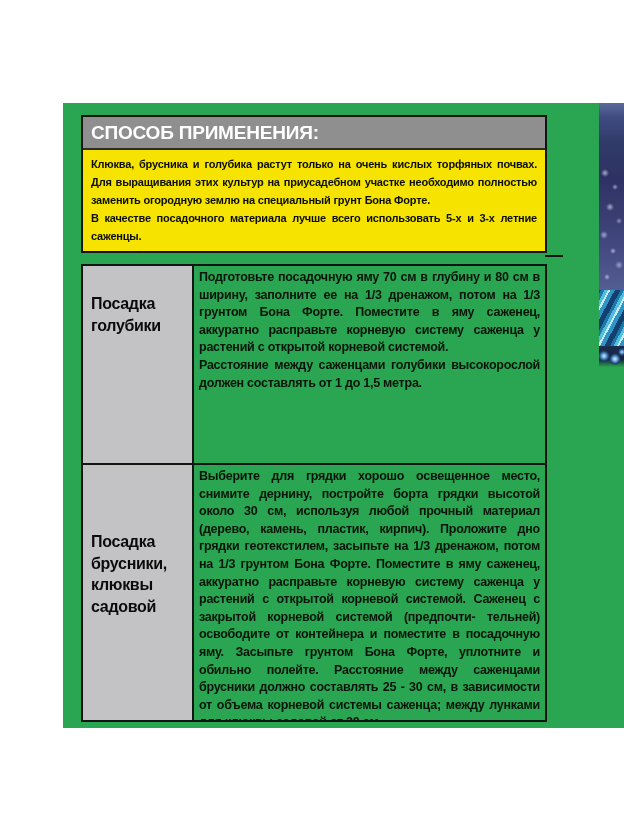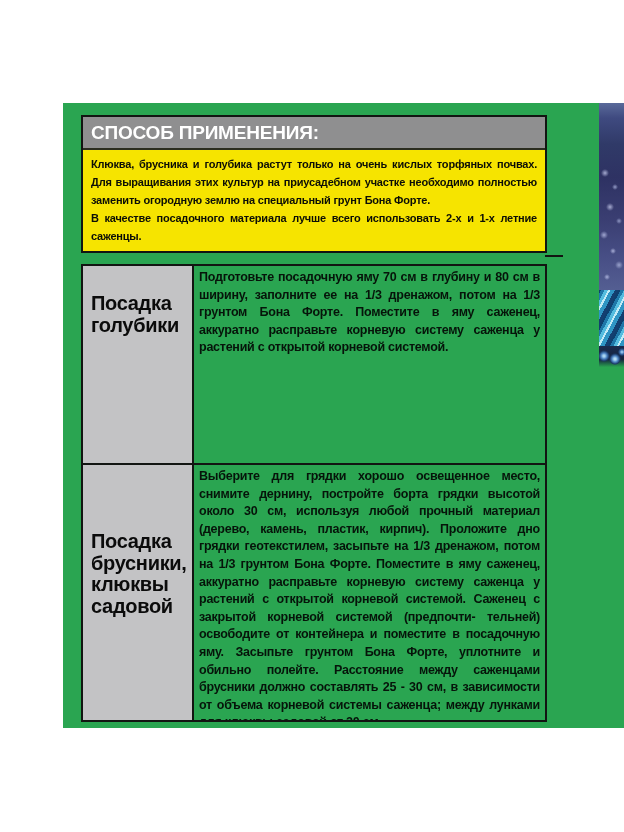--- a/index.html
+++ b/index.html
@@ -63,21 +63,21 @@
   }
   .t-row { display: flex; }
   .t-row.row-1 { height: 197px; border-bottom: 2px solid #121512; }
   .t-row.row-2 { height: 255px; }
   .cell-label {
     width: 111px;
     flex: 0 0 111px;
     background: #c3c3c5;
     border-right: 2px solid #121512;
     color: #0b0b0b;
-    font-size: 20px;
+    font-size: 16px;
     font-weight: bold;
     letter-spacing: -0.3px;
     line-height: 21.5px;
     padding-left: 8px;
     white-space: pre-line;
     box-sizing: border-box;
   }
   .row-1 .cell-label { padding-top: 27px; }
   .row-2 .cell-label { padding-top: 66px; }
   .cell-text {
@@ -144,31 +144,32 @@
 <body>
 
 <div class="canvas">
 
   <div class="green-panel">
 
     <div class="content-box">
       <div class="box-header">СПОСОБ ПРИМЕНЕНИЯ:</div>
       <div class="intro">
         <p>Клюква, брусника и голубика растут только на очень кислых торфяных почвах. Для выращивания этих культур на приусадебном участке необходимо полностью заменить огородную землю на специальный грунт Бона Форте.</p>
-        <p>В качестве посадочного материала лучше всего использовать 2-х и 1-х летние саженцы.</p>
+        <p>В качестве посадочного материала лучше всего использовать 5-х и 3-х летние саженцы.</p>
       </div>
     </div>
 
     <div class="planting-table">
 
       <div class="t-row row-1">
         <div class="cell-label">Посадка
 голубики</div>
         <div class="cell-text">
           <p>Подготовьте посадочную яму 70 см в глубину и 80 см в ширину, заполните ее на 1/3 дренажом, потом на 1/3 грунтом Бона Форте. Поместите в яму саженец, аккуратно расправьте корневую систему саженца у растений с открытой корневой системой.</p>
+          <p>Расстояние между саженцами голубики высокорослой должен составлять от 1 до 1,5 метра.</p>
         </div>
       </div>
 
       <div class="t-row row-2">
         <div class="cell-label">Посадка
 брусники,
 клюквы
 садовой</div>
         <div class="cell-text">
           <p>Выберите для грядки хорошо освещенное место, снимите дернину, постройте борта грядки высотой около 30 см, используя любой прочный материал (дерево, камень, пластик, кирпич). Проложите дно грядки геотекстилем, засыпьте на 1/3 дренажом, потом на 1/3 грунтом Бона Форте. Поместите в яму саженец, аккуратно расправьте корневую систему саженца у растений с открытой корневой системой. Саженец с закрытой корневой системой (предпочти- тельней) освободите от контейнера и поместите в посадочную яму. Засыпьте грунтом Бона Форте, уплотните и обильно полейте. Расстояние между саженцами брусники должно составлять 25 - 30 см, в зависимости от объема корневой системы саженца; между лунками для клюквы садовой от 20 см.</p>

